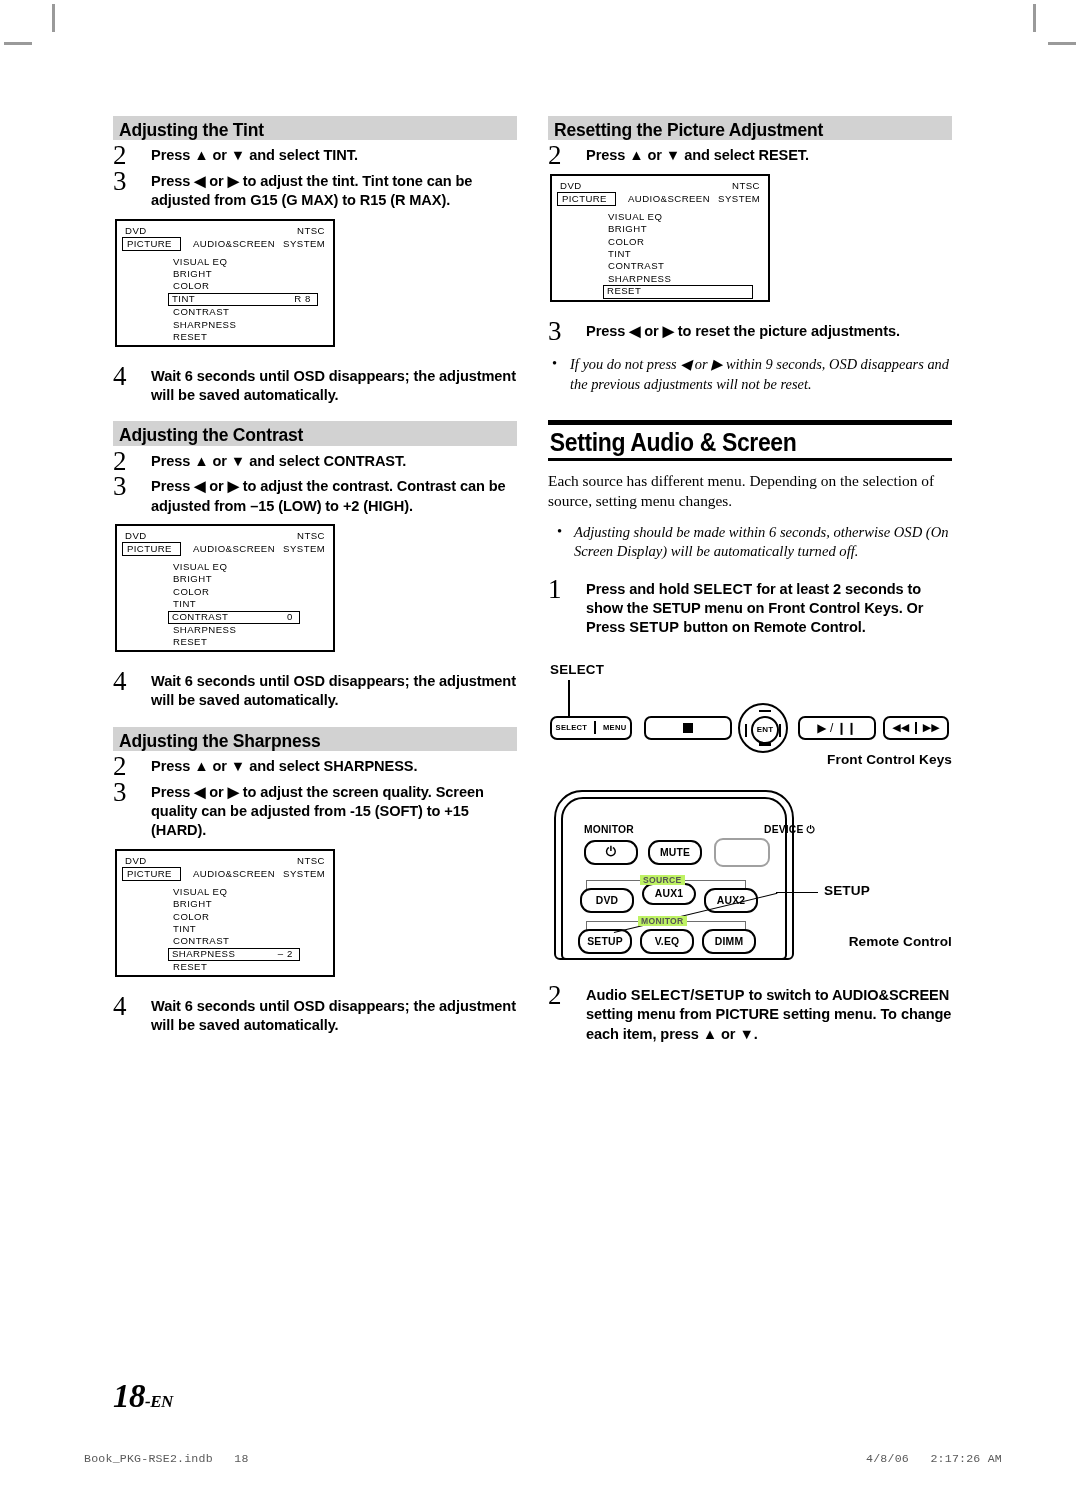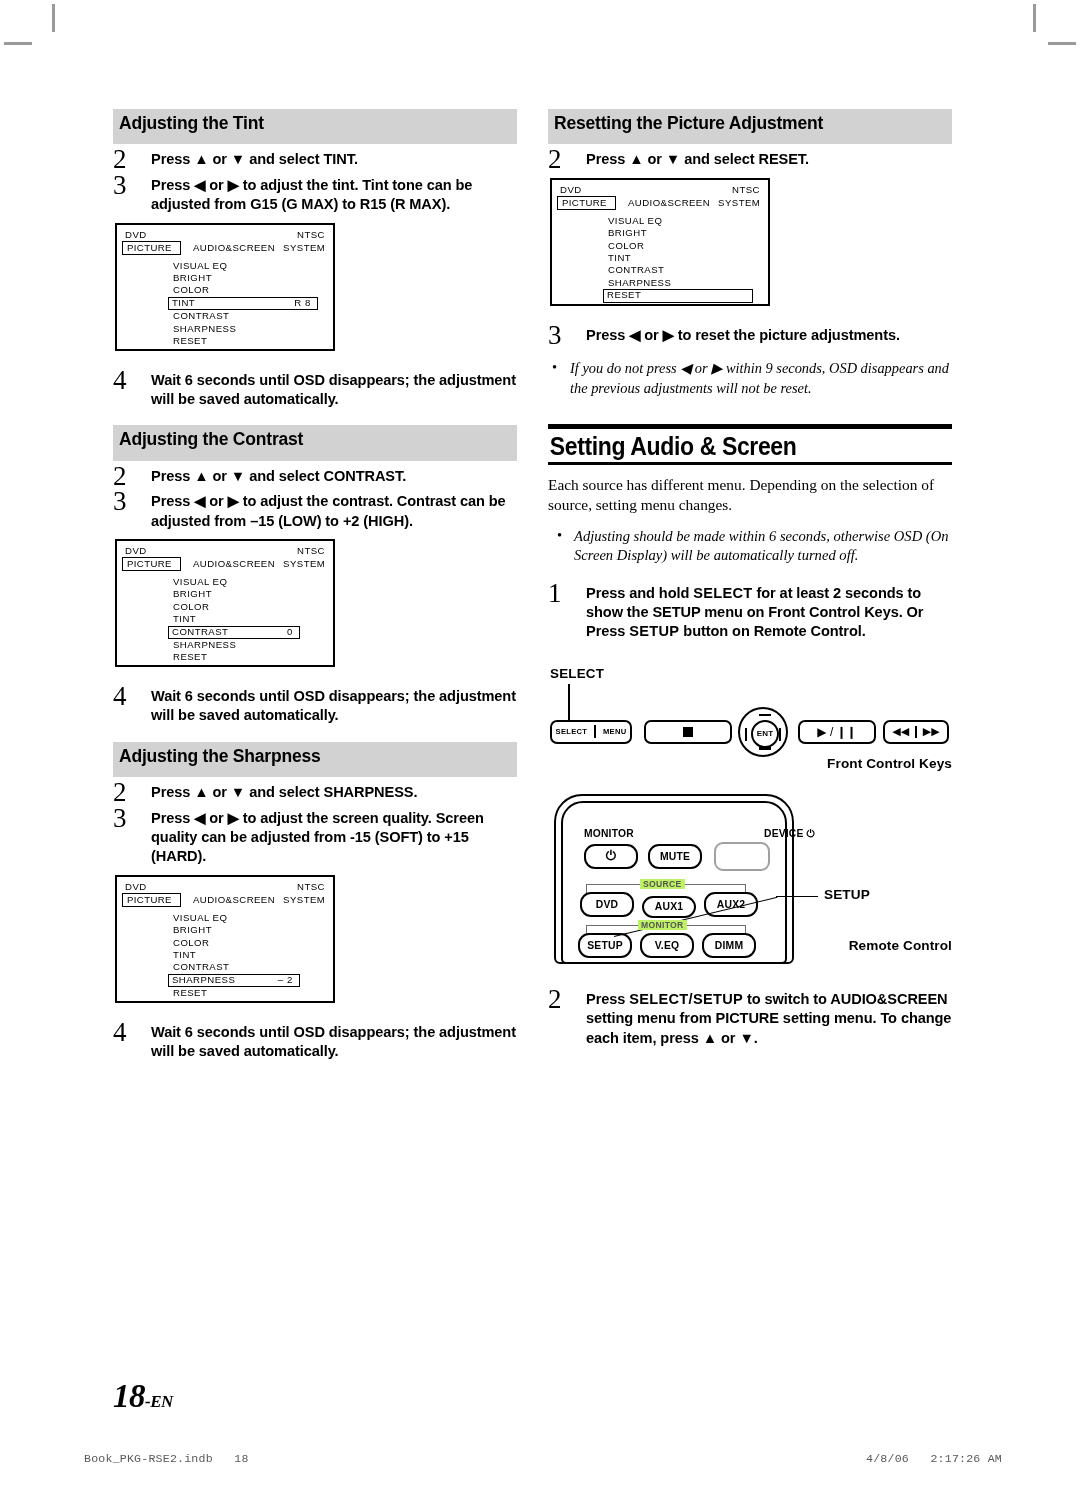--- a/index.html
+++ b/index.html
@@ -30,22 +30,22 @@
   }
   .col-left  { position: absolute; left: 113px; top: 105px;  width: 404px; }
   .col-right { position: absolute; left: 548px; top: 105px;  width: 404px; }
 
   
   .sec-head {
     background: #d2d2d2;
     font-size: 17.5px;
     font-weight: bold;
     letter-spacing: -0.2px;
-    padding: 5px 6px 12px 6px;
-    margin: 4px 0 6px 0;
+    padding: 5px 6px 1px 6px;
+    margin: 11px 0 6px 0;
     line-height: 1.05;
   }
 
   
   .step {
     position: relative;
     padding-left: 38px;
     margin: 0 0 6px 0;
   }
   .step .num {
@@ -578,39 +578,39 @@
       <div class="rbtn" style="left:36px; top:56px; width:54px; height:25px;">
         <span style="font-size:13px;">⏻</span>
       </div>
       <div class="rbtn" style="left:100px; top:56px; width:54px; height:25px;">MUTE</div>
       <div class="rbtn rbtn-grey" style="left:166px; top:54px; width:56px; height:29px;"></div>
 
       <div class="rbracket" style="left:38px; top:96px; width:160px;"></div>
       <span class="rgroup-label" style="left:92px; top:91px;">SOURCE</span>
 
       <div class="rbtn" style="left:32px; top:104px; width:54px; height:25px;">DVD</div>
-      <div class="rbtn" style="left:94px; top:108px; width:54px; height:22px;">AUX1</div>
+      <div class="rbtn" style="left:94px; top:99px; width:54px; height:22px;">AUX1</div>
       <div class="rbtn" style="left:156px; top:104px; width:54px; height:25px;">AUX2</div>
 
       <div class="rbracket" style="left:38px; top:137px; width:160px;"></div>
       <span class="rgroup-label" style="left:90px; top:132px;">MONITOR</span>
 
       <div class="rbtn" style="left:30px; top:145px; width:54px; height:25px;">SETUP</div>
       <div class="rbtn" style="left:92px; top:145px; width:54px; height:25px;">V.EQ</div>
       <div class="rbtn" style="left:154px; top:145px; width:54px; height:25px;">DIMM</div>
 
       <div class="callout-diag" style="left:66px; top:148px; width:168px; transform: rotate(-13.5deg);"></div>
       <div class="callout-line" style="left:228px; top:108px; width:42px;"></div>
       <span class="caption" style="left:276px; top:99px;">SETUP</span>
       <span class="caption" style="right:0px; top:150px;">Remote Control</span>
     </div>
 
     <div class="step" style="margin-top:22px;">
       <span class="num">2</span>
-      <span class="txt" id="step2-rich"><span style="font-weight: bold;">Press </span><span style="font-weight: 900; letter-spacing: 0.3px;">SELECT/SETUP</span><span style="font-weight: bold;"> to switch to AUDIO&amp;SCREEN setting menu from PICTURE setting menu. To change each item, press ▲ or ▼.</span></span>
+      <span class="txt" id="step2-rich"><span style="font-weight: bold;">Audio </span><span style="font-weight: 900; letter-spacing: 0.3px;">SELECT/SETUP</span><span style="font-weight: bold;"> to switch to AUDIO&amp;SCREEN setting menu from PICTURE setting menu. To change each item, press ▲ or ▼.</span></span>
     </div>
   </div>
 
   <div class="pagenum">
     <span>18</span><span class="suffix">-EN</span>
   </div>
   <div class="foot foot-left">Book_PKG-RSE2.indb   18</div>
   <div class="foot foot-right">4/8/06   2:17:26 AM</div>
 </div>
 

